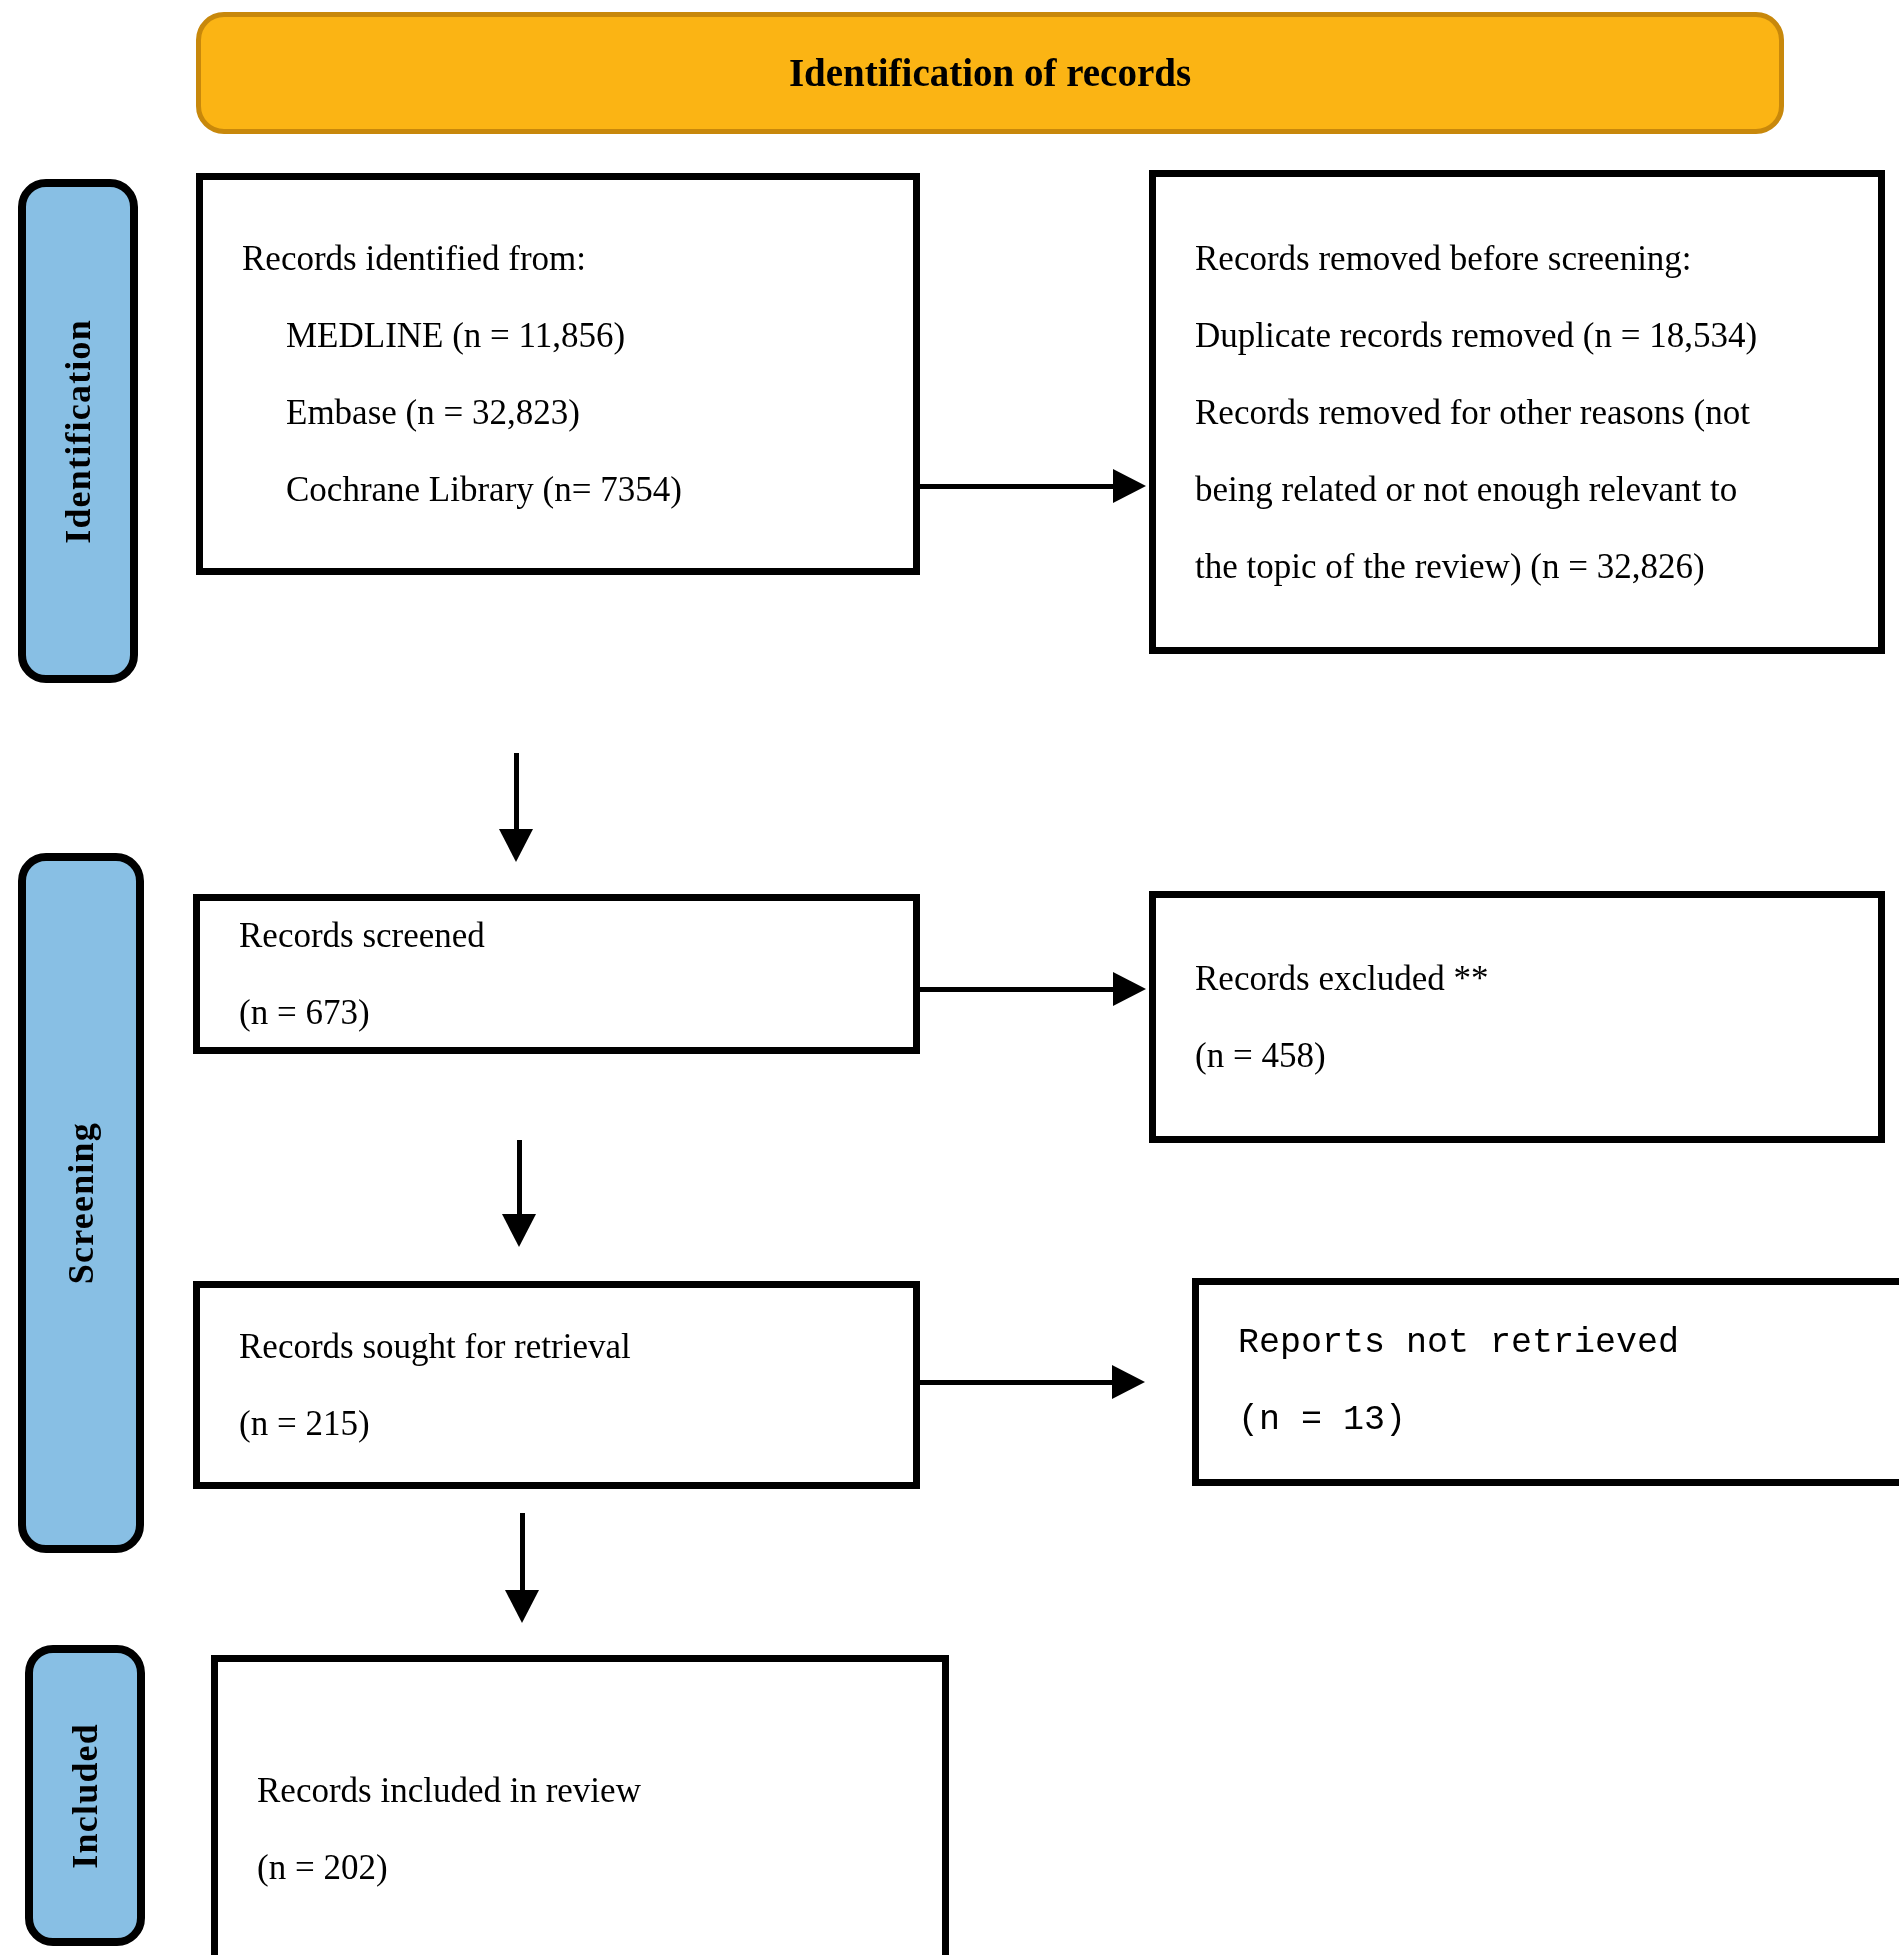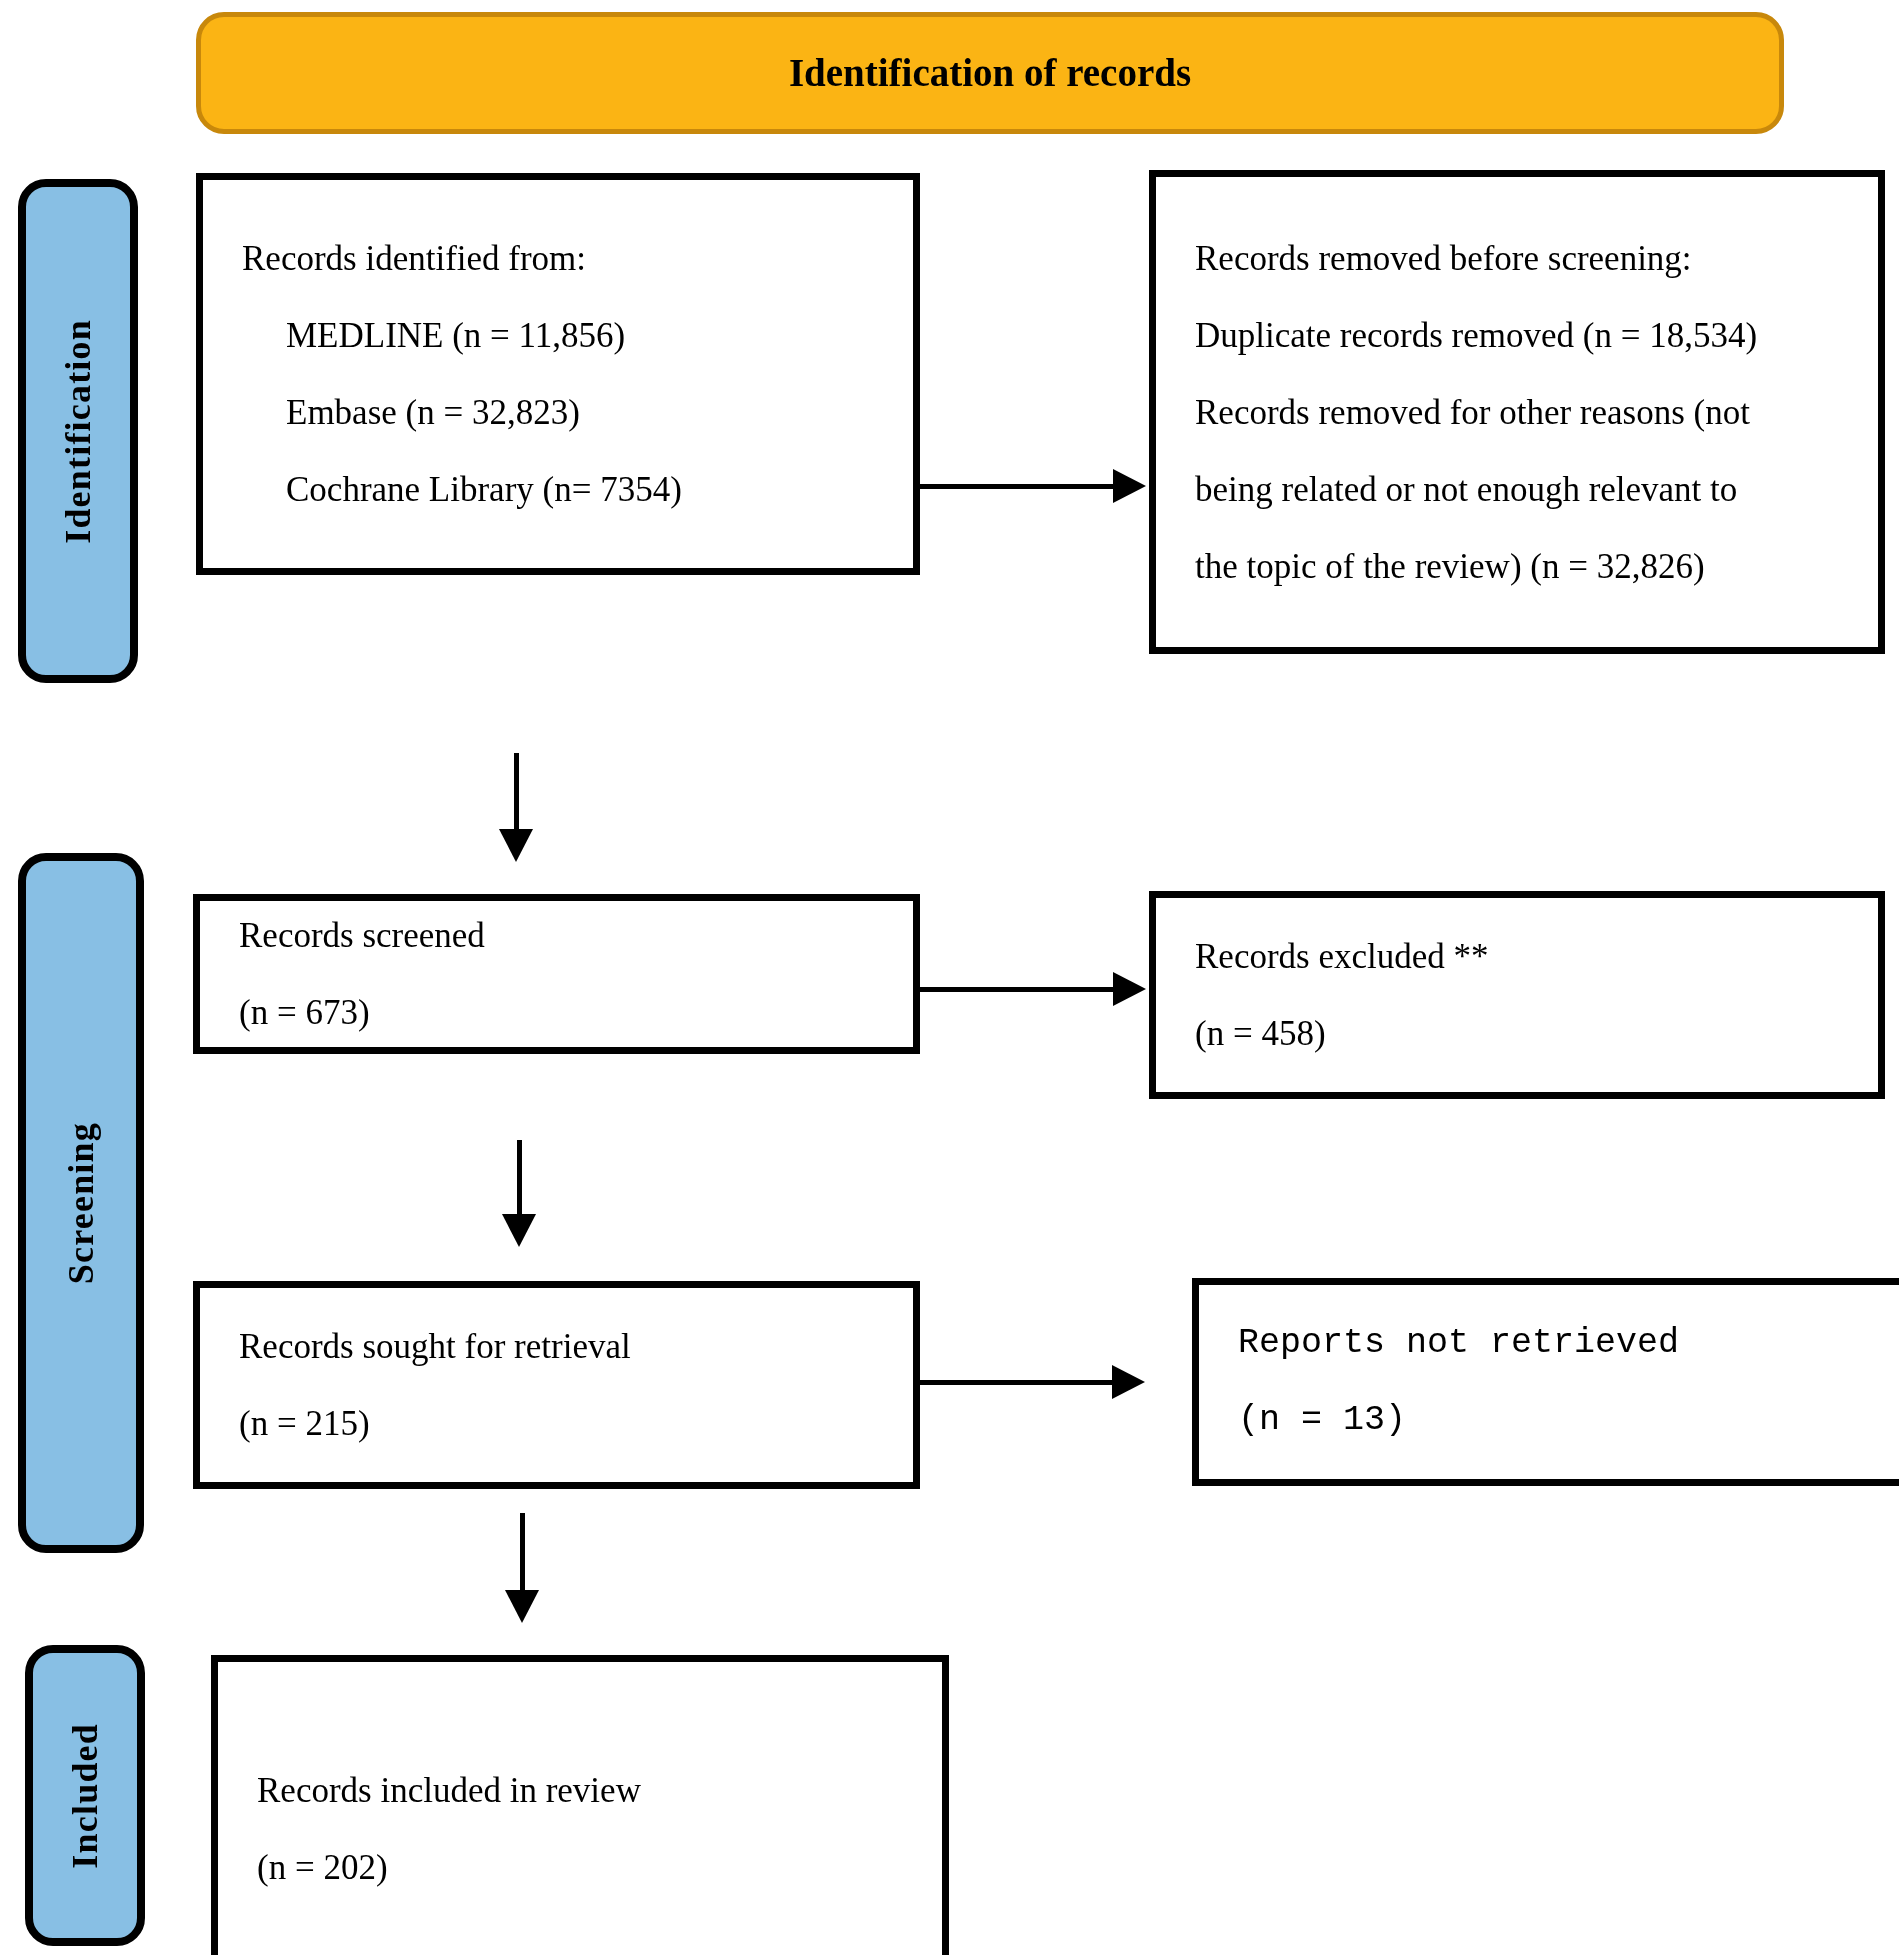--- a/index.html
+++ b/index.html
@@ -52,21 +52,21 @@
     display: flex; flex-direction: column; justify-content: center;
     padding: 0 39px 0 39px;
     font-size: 35px; line-height: 77px;
   }
   .wbox div { white-space: nowrap; }
   .wbox .indent { margin-left: 44px; }
 
   #box-identified    { left: 196px;  top: 173px;  width: 724px; height: 402px; }
   #box-removed       { left: 1149px; top: 170px;  width: 736px; height: 484px; }
   #box-screened      { left: 193px;  top: 894px; width: 727px; height: 160px; }
-  #box-excluded      { left: 1149px; top: 891px; width: 736px; height: 208px; }
+  #box-excluded      { left: 1149px; top: 891px; width: 736px; height: 252px; }
   #box-sought        { left: 193px;  top: 1281px; width: 727px; height: 208px; }
   #box-not-retrieved { left: 1192px; top: 1278px; width: 736px; height: 208px; font-family: Liberation Mono, monospace; }
   #box-included      { left: 190px;  top: 1655px; width: 738px; height: 347px; margin-left: 21px; }
 
   
   .hshaft { position: absolute; height: 4.7px; background: #000; }
   .hhead  { position: absolute; width: 0; height: 0;
             border-top: 17px solid transparent; border-bottom: 17px solid transparent;
             border-left: 33px solid #000; }
   .vshaft { position: absolute; width: 4.7px; background: #000; }

